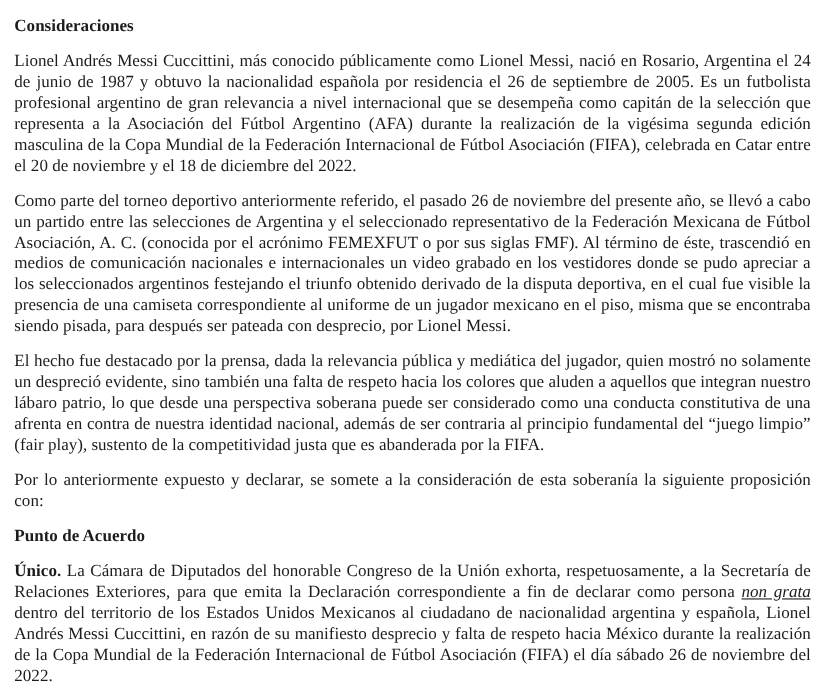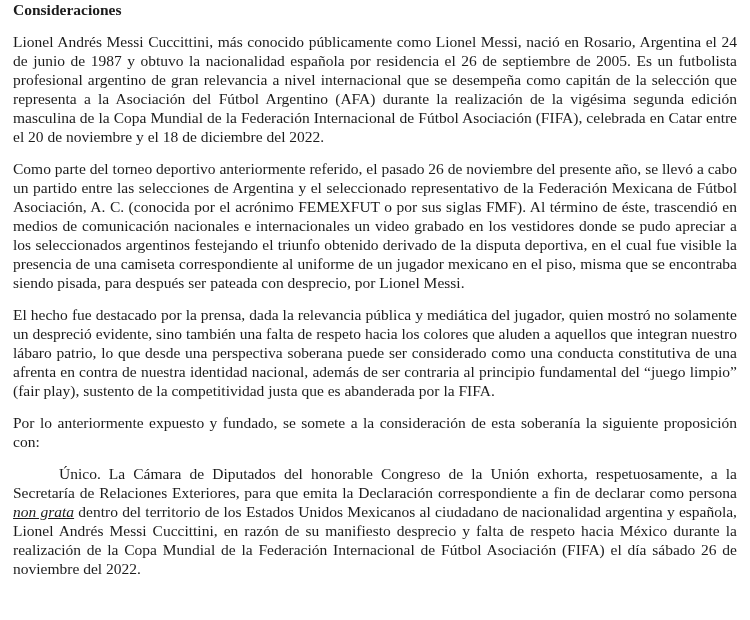--- a/index.html
+++ b/index.html
@@ -6,21 +6,21 @@
   html, body {
     margin: 0;
     padding: 0;
     background: #ffffff;
   }
   .page {
     position: relative;
     width: 750px;
     height: 620px;
     box-sizing: border-box;
-    padding: 0 13px 6px 13px;
+    padding: 14px 13px 6px 13px;
     overflow: hidden;
     background: #ffffff;
     color: #1c1c1c;
     font-family: "Liberation Serif", "DejaVu Serif", serif;
     font-size: 15.5px;
     line-height: 19px;
     text-align: justify;
     text-justify: inter-word;
     -webkit-font-smoothing: antialiased;
   }
@@ -30,34 +30,35 @@
     font-weight: bold;
     margin: 0 0 13px 0;
     text-align: left;
   }
   .doc-para {
     margin: 0 0 13px 0;
   }
   .doc-para:last-child {
     margin-bottom: 0;
   }
-  .run-bold { font-weight: normal; margin-left: 46px; }
+  .run-bold { font-weight: bold; }
   .run-italic { font-style: italic; text-decoration: underline; }
 </style>
 </head>
 <body>
 
 <div class="page" style="background: rgb(255, 255, 255); color: rgb(28, 28, 28);">
 
   <h1 class="doc-heading">Consideraciones</h1>
 
   <p class="doc-para">Lionel Andrés Messi Cuccittini, más conocido públicamente como Lionel Messi, nació en Rosario, Argentina el 24 de junio de 1987 y obtuvo la nacionalidad española por residencia el 26 de septiembre de 2005. Es un futbolista profesional argentino de gran relevancia a nivel internacional que se desempeña como capitán de la selección que representa a la Asociación del Fútbol Argentino (AFA) durante la realización de la vigésima segunda edición masculina de la Copa Mundial de la Federación Internacional de Fútbol Asociación (FIFA), celebrada en Catar entre el 20 de noviembre y el 18 de diciembre del 2022.</p>
 
   <p class="doc-para">Como parte del torneo deportivo anteriormente referido, el pasado 26 de noviembre del presente año, se llevó a cabo un partido entre las selecciones de Argentina y el seleccionado representativo de la Federación Mexicana de Fútbol Asociación, A. C. (conocida por el acrónimo FEMEXFUT o por sus siglas FMF). Al término de éste, trascendió en medios de comunicación nacionales e internacionales un video grabado en los vestidores donde se pudo apreciar a los seleccionados argentinos festejando el triunfo obtenido derivado de la disputa deportiva, en el cual fue visible la presencia de una camiseta correspondiente al uniforme de un jugador mexicano en el piso, misma que se encontraba siendo pisada, para después ser pateada con desprecio, por Lionel Messi.</p>
 
   <p class="doc-para">El hecho fue destacado por la prensa, dada la relevancia pública y mediática del jugador, quien mostró no solamente un despreció evidente, sino también una falta de respeto hacia los colores que aluden a aquellos que integran nuestro lábaro patrio, lo que desde una perspectiva soberana puede ser considerado como una conducta constitutiva de una afrenta en contra de nuestra identidad nacional, además de ser contraria al principio fundamental del “juego limpio” (fair play), sustento de la competitividad justa que es abanderada por la FIFA.</p>
 
-  <p class="doc-para">Por lo anteriormente expuesto y fundado, se somete a la consideración de esta soberanía la siguiente proposición con:</p>
+  <p class="doc-para">Por lo anteriormente expuesto y declarar, se somete a la consideración de esta soberanía la siguiente proposición con:</p>
 
+  <h1 class="doc-heading">Punto de Acuerdo</h1>
 
   <p class="doc-para"><span class="run-bold">Único.</span><span> La Cámara de Diputados del honorable Congreso de la Unión exhorta, respetuosamente, a la Secretaría de Relaciones Exteriores, para que emita la Declaración correspondiente a fin de declarar como persona </span><span class="run-italic">non grata</span><span> dentro del territorio de los Estados Unidos Mexicanos al ciudadano de nacionalidad argentina y española, Lionel Andrés Messi Cuccittini, en razón de su manifiesto desprecio y falta de respeto hacia México durante la realización de la Copa Mundial de la Federación Internacional de Fútbol Asociación (FIFA) el día sábado 26 de noviembre del 2022.</span></p>
 
 </div>
 
 </body></html>

